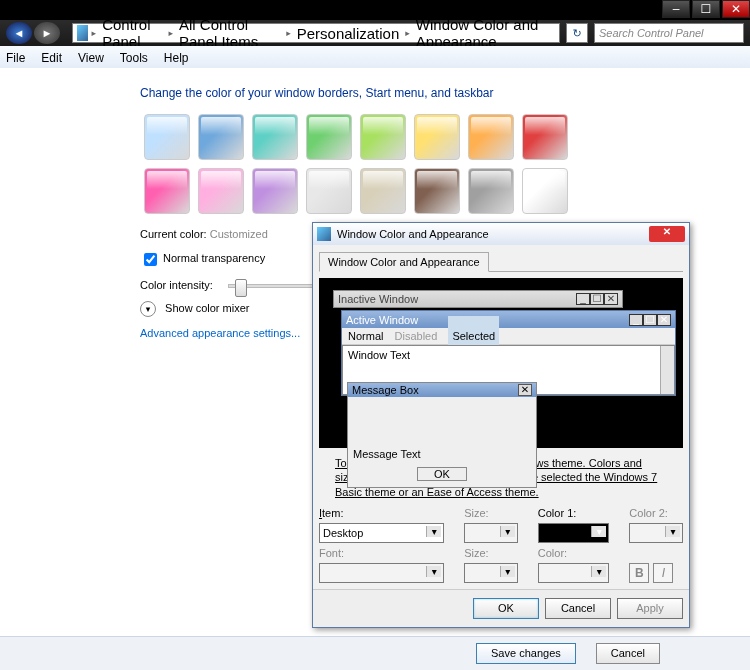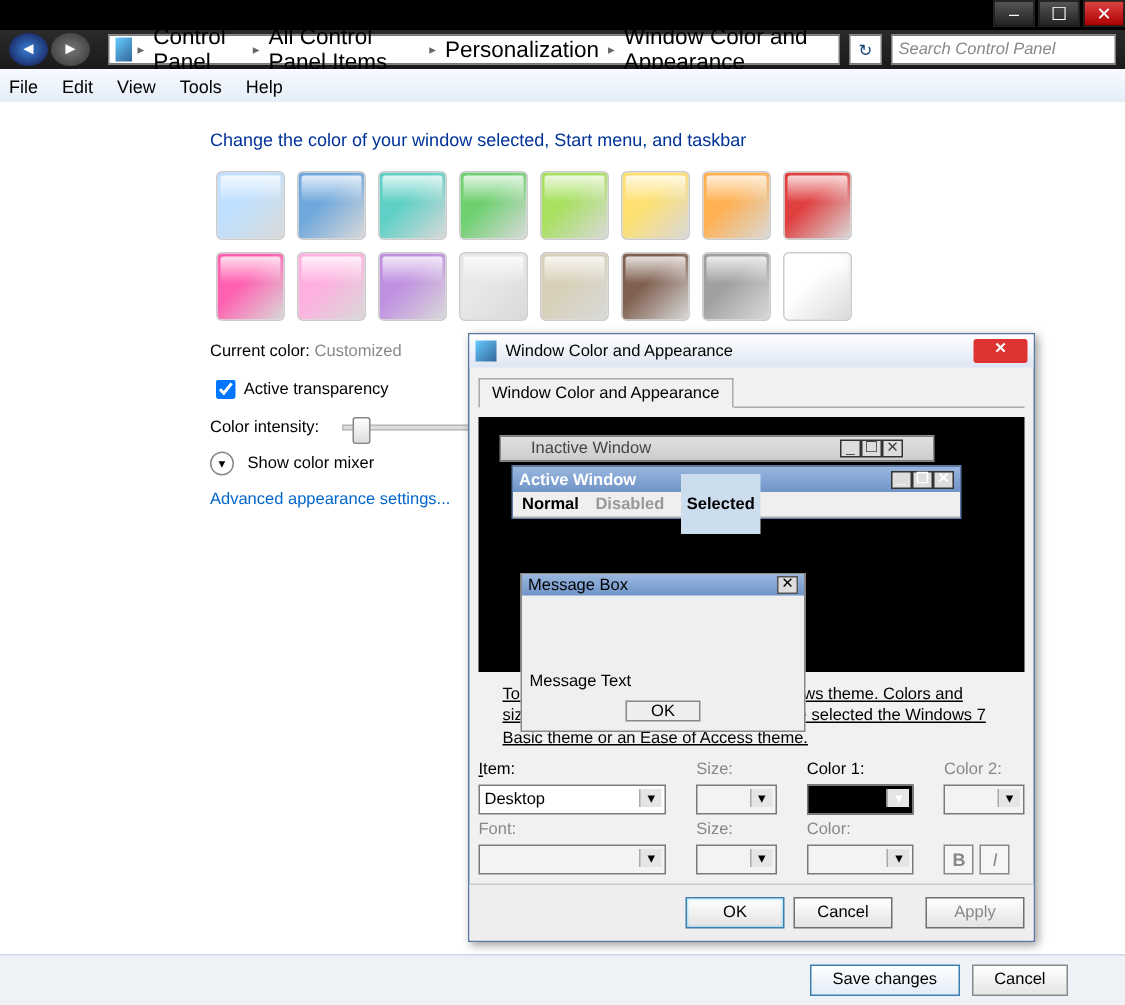--- a/index.html
+++ b/index.html
@@ -33,46 +33,46 @@
   .link{color:#0066cc;}
   
   .dialog { position:absolute; top:222px; left:312px; width:378px; background:#f1f1f1; border:1px solid #5a7aa5; box-shadow:2px 2px 6px rgba(0,0,0,.4);}
   .dlg-title { height:22px; background:linear-gradient(#fff,#dde5f3); display:flex; align-items:center; padding:0 4px; font-size:11px;}
   .dlg-title .icn{width:14px;height:14px;background:linear-gradient(135deg,#6cf,#369);margin-right:6px;}
   .dlg-title .x{margin-left:auto;background:#d33;color:#fff;width:36px;height:16px;text-align:center;border-radius:2px;font-weight:bold;font-size:10px;}
   .dlg-body { padding:6px;}
   .tabhead { display:flex; border-bottom:1px solid #aaa;}
   .tabhead .tab{padding:3px 8px;border:1px solid #aaa;border-bottom:1px solid #f1f1f1;background:#f1f1f1;font-size:11px;position:relative;top:1px;}
   .preview{background:#000;height:170px;margin-top:6px;position:relative;padding:10px;}
-  .pv-inactive{position:absolute;top:12px;left:14px;width:290px;height:18px;background:linear-gradient(#e0e0e0,#ccc);border:1px solid #888;display:flex;align-items:center;padding:0 20px;font-size:11px;color:#444}
+  .pv-inactive{position:absolute;top:12px;left:14px;width:290px;height:18px;background:linear-gradient(#e0e0e0,#ccc);border:1px solid #888;display:flex;align-items:center;padding:0 4px;font-size:11px;color:#444}
   .pv-cap-btns{margin-left:auto;display:flex;gap:0;}
   .pv-cap-btns span{width:14px;height:12px;border:1px solid #333;background:#ddd;font-size:10px;text-align:center;line-height:10px;}
-  .pv-active{position:absolute;top:32px;left:22px;width:300px;border:1px solid #5a7aa5;font-weight:bold;}
+  .pv-active{position:absolute;top:32px;left:22px;width:335px;border:1px solid #5a7aa5;}
   .pv-active .cap{background:linear-gradient(#9ab7df,#6f94c8);color:#fff;height:17px;font-size:11px;display:flex;align-items:center;padding:0 4px;}
   .pv-menu{background:#efefef;font-size:11px;padding:2px 6px;border-bottom:1px solid #ccc;}
   .pv-menu .dis{color:#999;margin:0 8px;}
   .pv-text{background:#fff;border:1px solid #888;height:50px;padding:3px 5px;font-size:11px;position:relative;}
   .pv-text .sb{position:absolute;right:0;top:0;bottom:0;width:14px;background:#e5e5e5;border-left:1px solid #aaa;}
   .pv-msg{position:absolute;top:104px;left:28px;width:190px;border:1px solid #888;background:#efefef;}
   .pv-msg .mcap{background:linear-gradient(#9ab7df,#6f94c8);font-size:11px;padding:1px 4px;display:flex;align-items:center;}
   .pv-msg .mcap .mx{margin-left:auto;background:#ddd;border:1px solid #555;width:14px;height:12px;text-align:center;font-size:10px;line-height:10px;}
   .pv-msg .mbody{padding:3px 5px;font-size:11px;margin-top:48px;}
   .pv-msg .mok{width:50px;margin:4px auto 6px;border:1px solid #888;background:#eee;text-align:center;font-size:11px;}
   .note{font-size:11px;margin:8px 16px;line-height:1.3;text-decoration:underline;}
   .grid{display:grid;grid-template-columns: 1.4fr .6fr .8fr .6fr;gap:4px 20px;font-size:11px;}
   .grid label{color:#000;}
   .grid .dis{color:#888;}
   .sel{height:20px;border:1px solid #7a7a7a;background:#fff;width:100%;display:flex;align-items:center;padding:0 3px;position:relative;}
   .sel::after{content:'▾';position:absolute;right:2px;top:2px;width:14px;text-align:center;background:#e5e5e5;border-left:1px solid #aaa;font-size:10px;}
   .csel{background:#000;color:#fff;}
   .dlg-foot{display:flex;justify-content:flex-end;gap:6px;padding:8px 6px;border-top:1px solid #ccc;background:#eee;}
   .dlg-foot .b{width:66px;height:21px;border:1px solid #707070;background:linear-gradient(#fff,#e3e3e3);text-align:center;line-height:19px;font-size:11px;}
   .dlg-foot .def{border:1px solid #3c7fb1;box-shadow:0 0 2px #6cf inset;}
-  .dlg-foot .off{color:#888;margin-left:16px;}
-  .pagefoot{position:absolute;bottom:0;left:0;right:0;height:34px;background:#eef2f7;border-top:1px solid #ccd6e4;display:flex;align-items:center;justify-content:flex-end;padding-right:38px;gap:8px;}
+  .dlg-foot .off{color:#888;}
+  .pagefoot{position:absolute;bottom:0;left:0;right:0;height:34px;background:#eef2f7;border-top:1px solid #ccd6e4;display:flex;align-items:center;justify-content:flex-end;padding-right:90px;gap:20px;}
   .pagefoot .b{height:21px;padding:0 14px;border:1px solid #3c7fb1;background:linear-gradient(#fff,#e3ecf7);line-height:19px;font-size:11px;}
   .pagefoot .plain{border:1px solid #888;background:linear-gradient(#fff,#e5e5e5);}
   .bi{display:flex;gap:4px;}
   .bi .sq{width:20px;height:20px;border:1px solid #888;background:#f5f5f5;text-align:center;line-height:18px;font-style:italic;color:#888;font-size:12px;}
   .bi .sq.b{font-weight:bold;font-style:normal;}
 </style>
 </head>
 <body>
 
 <div class="titlebar">
@@ -102,21 +102,21 @@
 <div class="menubar">
   <span>File</span>
   <span>Edit</span>
   <span>View</span>
   <span>Tools</span>
   <span>Help</span>
 </div>
 
 <div class="page">
   <div class="content">
-    <div class="heading">Change the color of your window selected, Start menu, and taskbar</div>
+    <div class="heading">Change the color of your window borders, Start menu, and taskbar</div>
     <div class="swatches" id="swatches">
         <div class="swatch" style="background: linear-gradient(135deg, rgb(191, 224, 255) 40%, rgba(0, 0, 0, 0.15));"></div>
         <div class="swatch" style="background: linear-gradient(135deg, rgb(111, 168, 220) 40%, rgba(0, 0, 0, 0.15));"></div>
         <div class="swatch" style="background: linear-gradient(135deg, rgb(95, 208, 197) 40%, rgba(0, 0, 0, 0.15));"></div>
         <div class="swatch" style="background: linear-gradient(135deg, rgb(111, 208, 112) 40%, rgba(0, 0, 0, 0.15));"></div>
         <div class="swatch" style="background: linear-gradient(135deg, rgb(168, 224, 96) 40%, rgba(0, 0, 0, 0.15));"></div>
         <div class="swatch" style="background: linear-gradient(135deg, rgb(255, 224, 112) 40%, rgba(0, 0, 0, 0.15));"></div>
         <div class="swatch" style="background: linear-gradient(135deg, rgb(255, 176, 80) 40%, rgba(0, 0, 0, 0.15));"></div>
         <div class="swatch" style="background: linear-gradient(135deg, rgb(224, 64, 64) 40%, rgba(0, 0, 0, 0.15));"></div>
         <div class="swatch" style="background: linear-gradient(135deg, rgb(255, 96, 176) 40%, rgba(0, 0, 0, 0.15));"></div>
@@ -127,21 +127,21 @@
         <div class="swatch" style="background: linear-gradient(135deg, rgb(128, 96, 80) 40%, rgba(0, 0, 0, 0.15));"></div>
         <div class="swatch" style="background: linear-gradient(135deg, rgb(160, 160, 160) 40%, rgba(0, 0, 0, 0.15));"></div>
         <div class="swatch" style="background: linear-gradient(135deg, rgb(255, 255, 255) 40%, rgba(0, 0, 0, 0.15));"></div>
       </div>
     <div class="row">
       <span>Current color:</span>
       <span style="color:#888">Customized</span>
     </div>
     <div class="row">
       <input type="checkbox" checked="" style="">
-      <span>Active transparency</span>
+      <span>Normal transparency</span>
     </div>
     <div class="row">
       <span>Color intensity:</span>
       <span class="slider"></span>
     </div>
     <div class="row">
       <span class="expander">▾</span>
       <span>Show color mixer</span>
     </div>
     <div class="row link">Advanced appearance settings...</div>
@@ -180,20 +180,24 @@
               <span>_</span>
               <span>☐</span>
               <span>✕</span>
             </div>
         </div>
         <div class="pv-menu">
           <span>Normal</span>
           <span class="dis">Disabled</span>
           <span style="background:#cde;padding:14px 4px">Selected</span>
         </div>
+        <div class="pv-text">
+          <span>Window Text</span>
+          <div class="sb"></div>
+        </div>
       </div>
       <div class="pv-msg">
         <div class="mcap">
             <span>Message Box</span>
             <div class="mx">✕</div>
           </div>
         <div class="mbody">Message Text</div>
         <div class="mok">OK</div>
       </div>
     </div>

